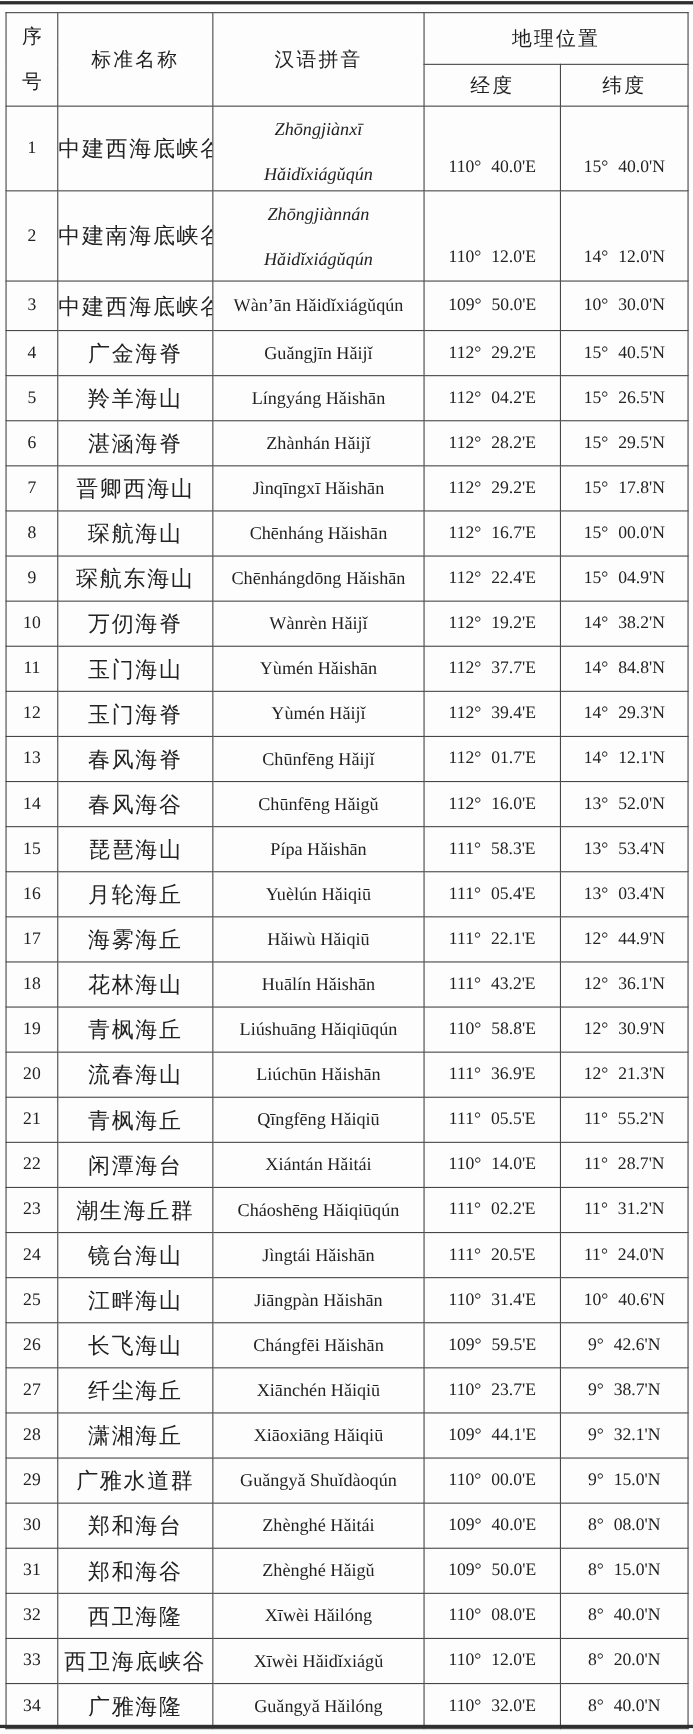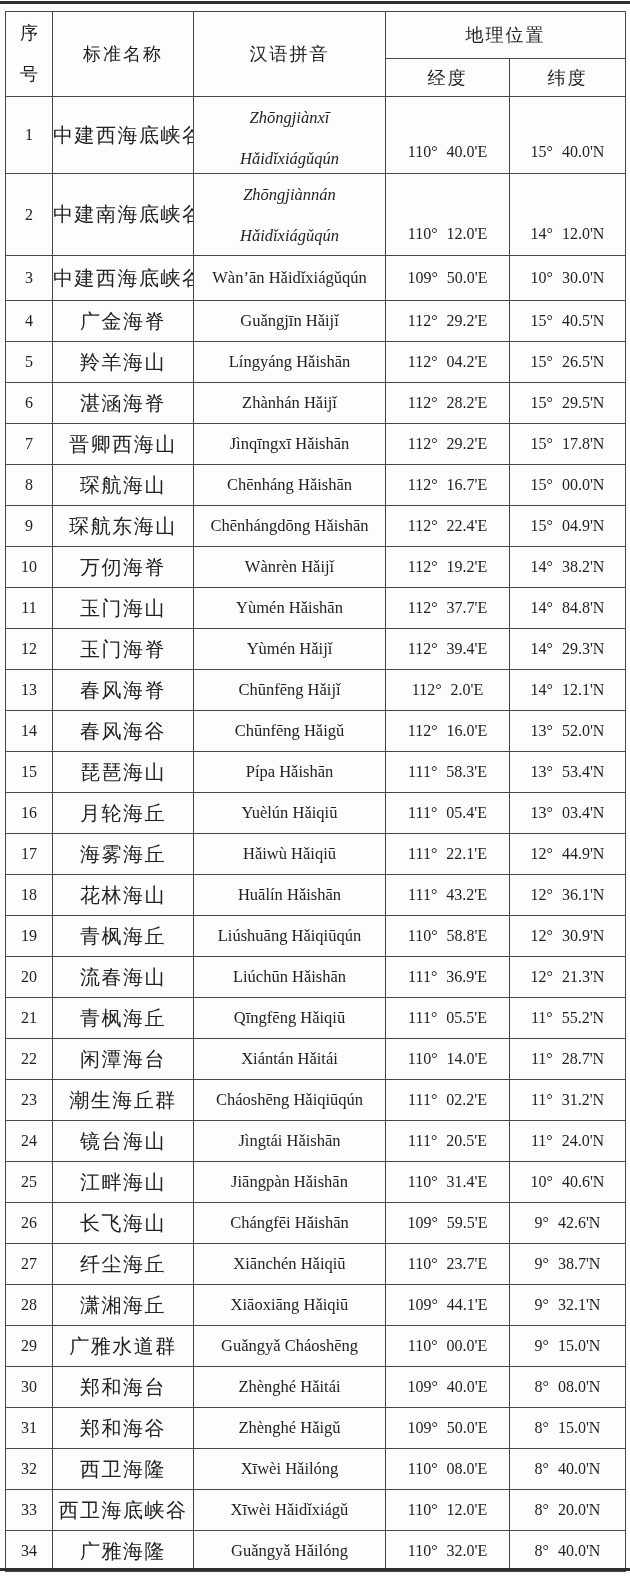--- a/index.html
+++ b/index.html
@@ -204,21 +204,21 @@
           <td class="num">12</td>
           <td class="name">玉门海脊</td>
           <td class="pinyin">Yùmén Hǎijǐ</td>
           <td class="coord">112° 39.4'E</td>
           <td class="coord">14° 29.3'N</td>
         </tr>
         <tr>
           <td class="num">13</td>
           <td class="name">春风海脊</td>
           <td class="pinyin">Chūnfēng Hǎijǐ</td>
-          <td class="coord">112° 2.0'E</td>
+          <td class="coord">112° 01.7'E</td>
           <td class="coord">14° 12.1'N</td>
         </tr>
         <tr>
           <td class="num">14</td>
           <td class="name">春风海谷</td>
           <td class="pinyin">Chūnfēng Hǎigǔ</td>
           <td class="coord">112° 16.0'E</td>
           <td class="coord">13° 52.0'N</td>
         </tr>
         <tr>
@@ -315,21 +315,21 @@
         <tr>
           <td class="num">28</td>
           <td class="name">潇湘海丘</td>
           <td class="pinyin">Xiāoxiāng Hǎiqiū</td>
           <td class="coord">109° 44.1'E</td>
           <td class="coord">9° 32.1'N</td>
         </tr>
         <tr>
           <td class="num">29</td>
           <td class="name">广雅水道群</td>
-          <td class="pinyin">Guǎngyǎ Cháoshēng</td>
+          <td class="pinyin">Guǎngyǎ Shuǐdàoqún</td>
           <td class="coord">110° 00.0'E</td>
           <td class="coord">9° 15.0'N</td>
         </tr>
         <tr>
           <td class="num">30</td>
           <td class="name">郑和海台</td>
           <td class="pinyin">Zhènghé Hǎitái</td>
           <td class="coord">109° 40.0'E</td>
           <td class="coord">8° 08.0'N</td>
         </tr>

